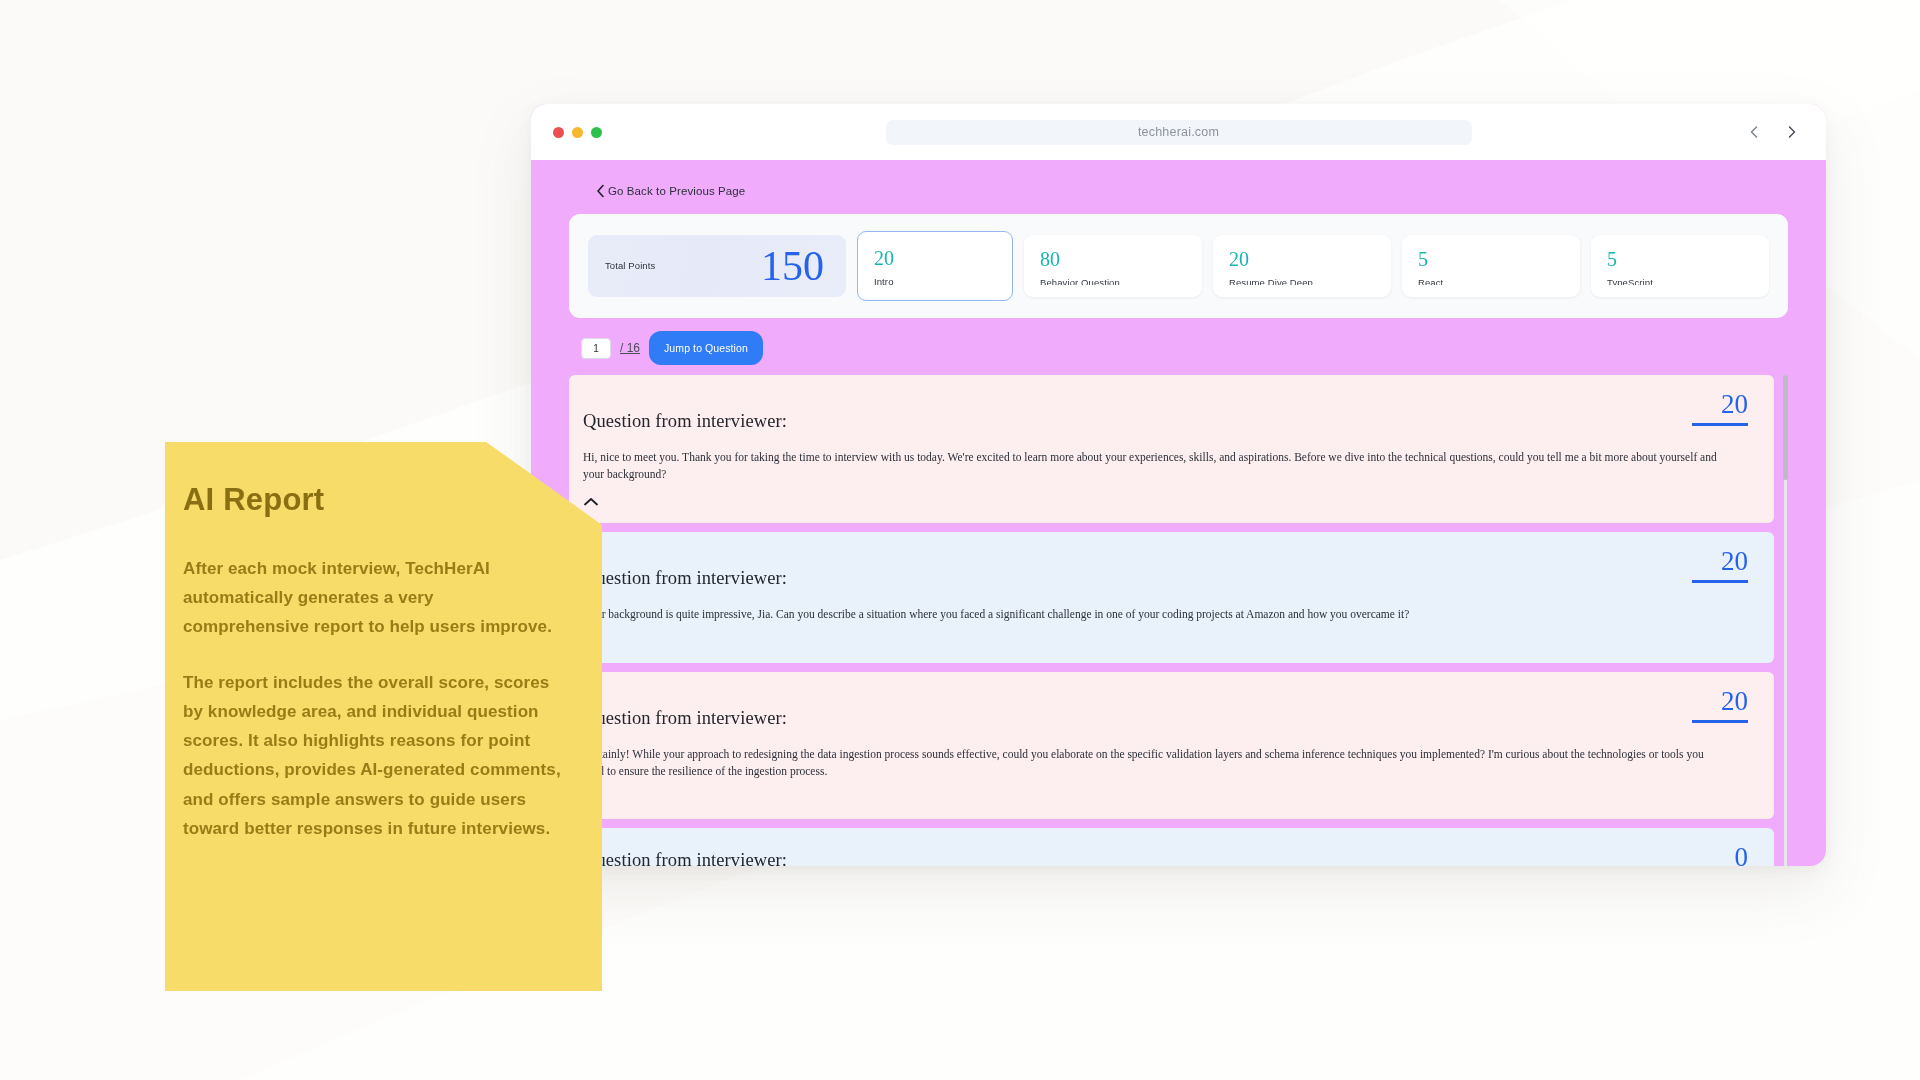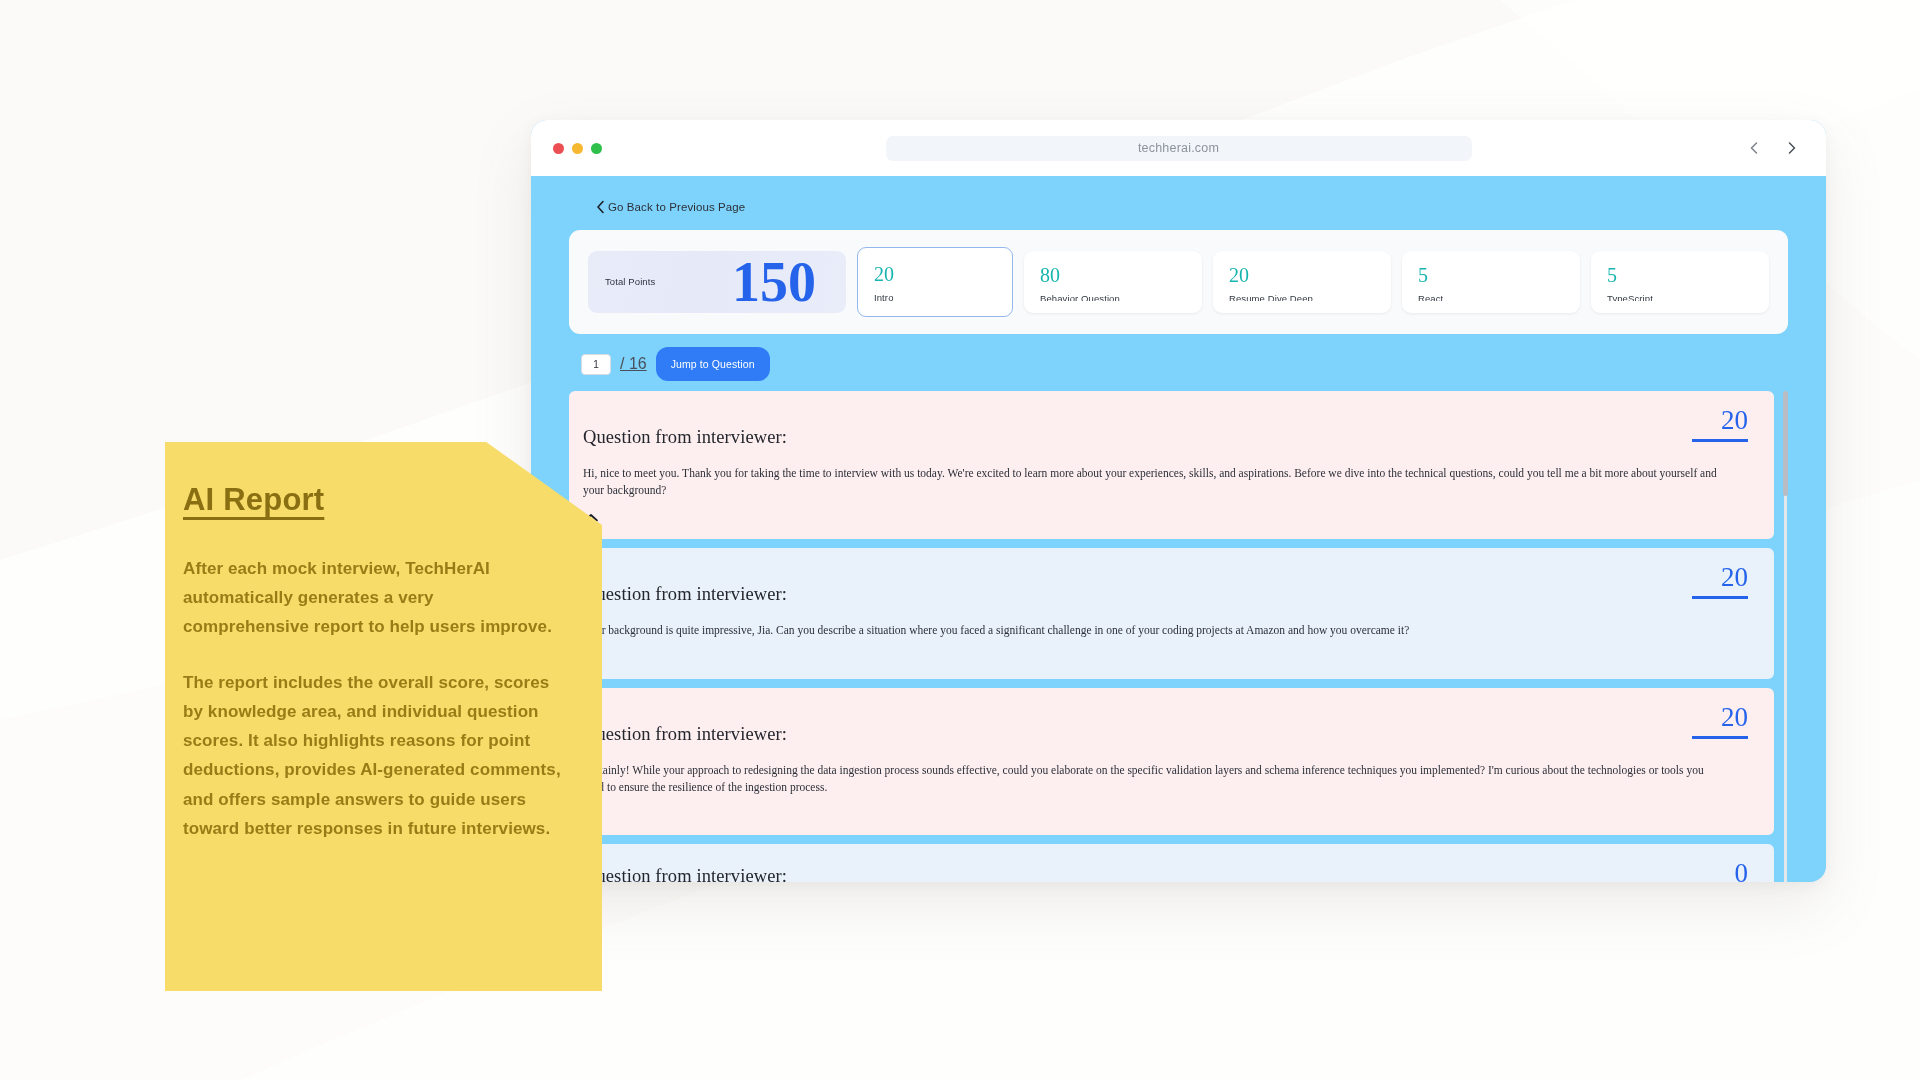--- a/index.html
+++ b/index.html
@@ -23,24 +23,24 @@
     width: 1920px;
     height: 1080px;
     z-index: 0;
     pointer-events: none;
   }
 
   
   #browser-window {
     position: absolute;
     left: 531px;
-    top: 120px;
+    top: 104px;
     width: 1295px;
     height: 762px;
-    background: #7dd3fc;
+    background: #f0abfc;
     border-radius: 16px;
     box-shadow: 0 24px 60px rgba(120,115,105,0.13),
                 0 4px 14px rgba(120,115,105,0.07);
     z-index: 2;
     overflow: hidden;
   }
 
   #browser-toolbar {
     position: relative;
     height: 56px;
@@ -152,25 +152,24 @@
     padding: 14px 22px 13px 17px;
     height: 62px;
   }
   .score-card.total .score-label {
     font-size: 9.5px;
     color: #2f3540;
     padding-bottom: 2px;
   }
   .score-card.total .score-value {
     font-family: "Liberation Serif", serif;
-    font-size: 56px;
+    font-size: 42px;
     color: #2563eb;
     line-height: .85;
-    margin: 8px;
-    font-weight: bold;
+    margin: 0;
   }
 
   .score-card.active {
     border: 1.3px solid #93b7ee;
     box-shadow: none;
     height: 70px;
     flex: 0 0 156px;
   }
 
   
@@ -186,21 +185,21 @@
     border: 1px solid #d9dde3;
     border-radius: 4px;
     background: #fff;
     font-family: "Liberation Sans", sans-serif;
     font-size: 10px;
     color: #2d3038;
     text-align: center;
     padding: 0;
   }
   #page-total {
-    font-size: 16px;
+    font-size: 12px;
     color: #4a5059;
     text-decoration: underline;
   }
   #jump-btn {
     background: #2f7cf6;
     color: #fff;
     border: none;
     border-radius: 12px;
     height: 34px;
     padding: 0 15px;
@@ -316,21 +315,20 @@
     background: #f7dc6a;
     z-index: 5;
     padding: 40px 40px 0 18px;
     clip-path: polygon(0 0, 73.5% 0, 100% 15.1%, 100% 100%, 0 100%);
   }
   #ai-report-title {
     font-size: 31px;
     font-weight: bold;
     color: #8a6f12;
     letter-spacing: .2px;
-    text-decoration: underline;
     text-underline-offset: 7px;
     text-decoration-thickness: 2.5px;
     margin-bottom: 36px;
     display: inline-block;
   }
   .ai-report-para {
     font-size: 17px;
     font-weight: bold;
     line-height: 1.72;
     color: #9a7c16;

